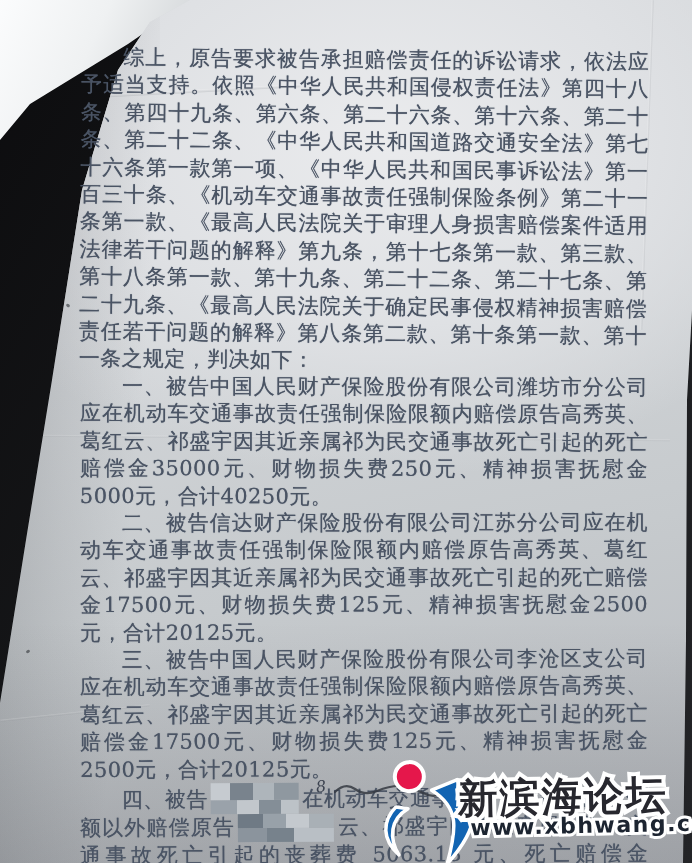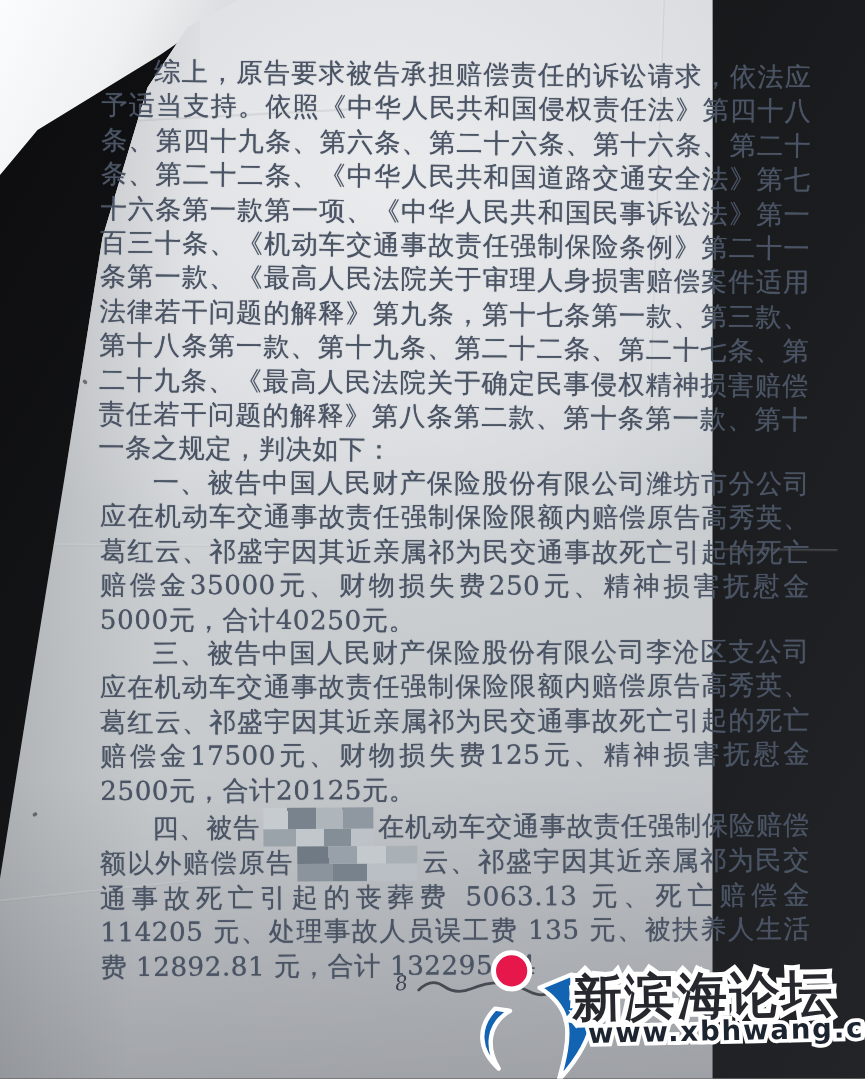--- a/index.html
+++ b/index.html
@@ -1,21 +1,21 @@
 <!DOCTYPE html>
 <html><head>
 <meta charset="utf-8">
 <style>
   html,body{margin:0;padding:0;}
   body{
     width:692px;height:863px;overflow:hidden;position:relative;
     background:linear-gradient(120deg,#0c0c0e 0%,#17181a 45%,#232427 100%);
     font-family:"DejaVu Serif","Liberation Serif",serif;
   }
-  .stage{position:absolute;inset:0;width:570px;height:863px;}
+  .stage{position:absolute;inset:0;width:692px;height:863px;}
 
   
   .corner-curl{
     position:absolute;left:0;top:0;width:210px;height:150px;
     background:linear-gradient(115deg,#fbfcfd 0%,#eff1f2 40%,#d8dbdd 70%,#b6b9bd 100%);
     clip-path:polygon(0 0,192px 0,128px 44px,30px 104px,0 140px);
   }
 
   
   .paper{
@@ -104,20 +104,21 @@
     <div class="crease c-bl"></div>
     <div class="speck s1"></div>
     <div class="speck s2"></div>
     <div class="speck s3"></div>
     <div class="vignette"></div>
   </div>
 
   <div class="doc-text">
     <p class="r1">综上，原告要求被告承担赔偿责任的诉讼请求，依法应予适当支持。依照《中华人民共和国侵权责任法》第四十八条、第四十九条、第六条、第二十六条、第十六条、第二十条、第二十二条、《中华人民共和国道路交通安全法》第七十六条第一款第一项、《中华人民共和国民事诉讼法》第一百三十条、《机动车交通事故责任强制保险条例》第二十一条第一款、《最高人民法院关于审理人身损害赔偿案件适用法律若干问题的解释》第九条，第十七条第一款、第三款、第十八条第一款、第十九条、第二十二条、第二十七条、第二十九条、《最高人民法院关于确定民事侵权精神损害赔偿责任若干问题的解释》第八条第二款、第十条第一款、第十一条之规定，判决如下：</p>
     <p class="r2">一、被告中国人民财产保险股份有限公司潍坊市分公司应在机动车交通事故责任强制保险限额内赔偿原告高秀英、葛红云、祁盛宇因其近亲属祁为民交通事故死亡引起的死亡赔偿金35000元、财物损失费250元、精神损害抚慰金5000元，合计40250元。</p>
+    <p class="r3">二、被告信达财产保险股份有限公司江苏分公司应在机动车交通事故责任强制保险限额内赔偿原告高秀英、葛红云、祁盛宇因其近亲属祁为民交通事故死亡引起的死亡赔偿金17500元、财物损失费125元、精神损害抚慰金2500元，合计20125元。</p>
     <p class="r4">三、被告中国人民财产保险股份有限公司李沧区支公司应在机动车交通事故责任强制保险限额内赔偿原告高秀英、葛红云、祁盛宇因其近亲属祁为民交通事故死亡引起的死亡赔偿金17500元、财物损失费125元、精神损害抚慰金2500元，合计20125元。</p>
     <p class="r5">
       <span>四、被告</span><span class="censor c1"></span><span>在机动车交通事故责任强制保险赔偿额以外赔偿原告</span><span class="censor c2"></span><span>云、祁盛宇因其近亲属祁为民交通事故死亡引起的丧葬费 5063.13 元、死亡赔偿金 114205 元、处理事故人员误工费 135 元、被扶养人生活费 12892.81 元，合计 132295.94</span>
     </p>
   </div>
 
   <div class="page-number">8</div>
 
   <svg class="squiggle" width="132" height="28" viewBox="0 0 132 28">
     <path d="M3,16 q10,-10 20,-3 t22,2 t22,-5 t24,7 t20,-3 t18,1" fill="none" stroke="#353a42" stroke-width="2.2" stroke-linecap="round" opacity="0.85"></path>

